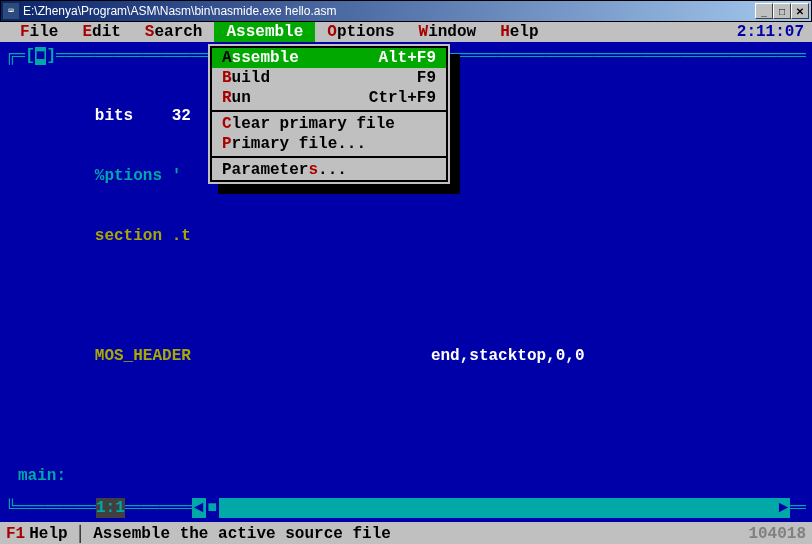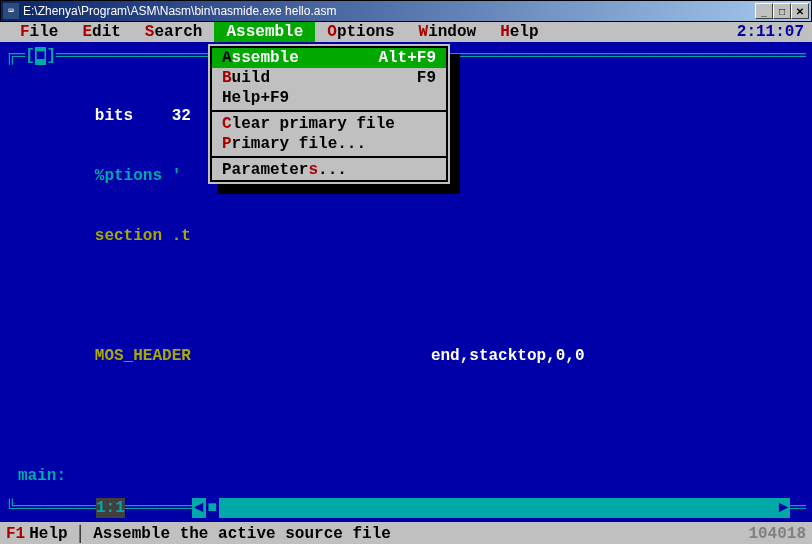--- a/index.html
+++ b/index.html
@@ -119,21 +119,22 @@
     <div class="dropdown-inner">
       <div class="dd-item sel">
         <span class="dd-label"><span class="dd-hot">A</span><span>ssemble</span></span>
         <span class="dd-short">Alt+F9</span>
       </div>
       <div class="dd-item">
         <span class="dd-label"><span class="dd-hot">B</span><span>uild</span></span>
         <span class="dd-short">F9</span>
       </div>
       <div class="dd-item">
-        <span class="dd-short">Help+F9</span>
+        <span class="dd-label"><span class="dd-hot">R</span><span>un</span></span>
+        <span class="dd-short">Ctrl+F9</span>
       </div>
       <div class="dd-sep"></div>
       <div class="dd-item">
         <span class="dd-label"><span class="dd-hot">C</span><span>lear primary file</span></span>
       </div>
       <div class="dd-item">
         <span class="dd-label"><span class="dd-hot">P</span><span>rimary file...</span></span>
       </div>
       <div class="dd-sep"></div>
       <div class="dd-item">

